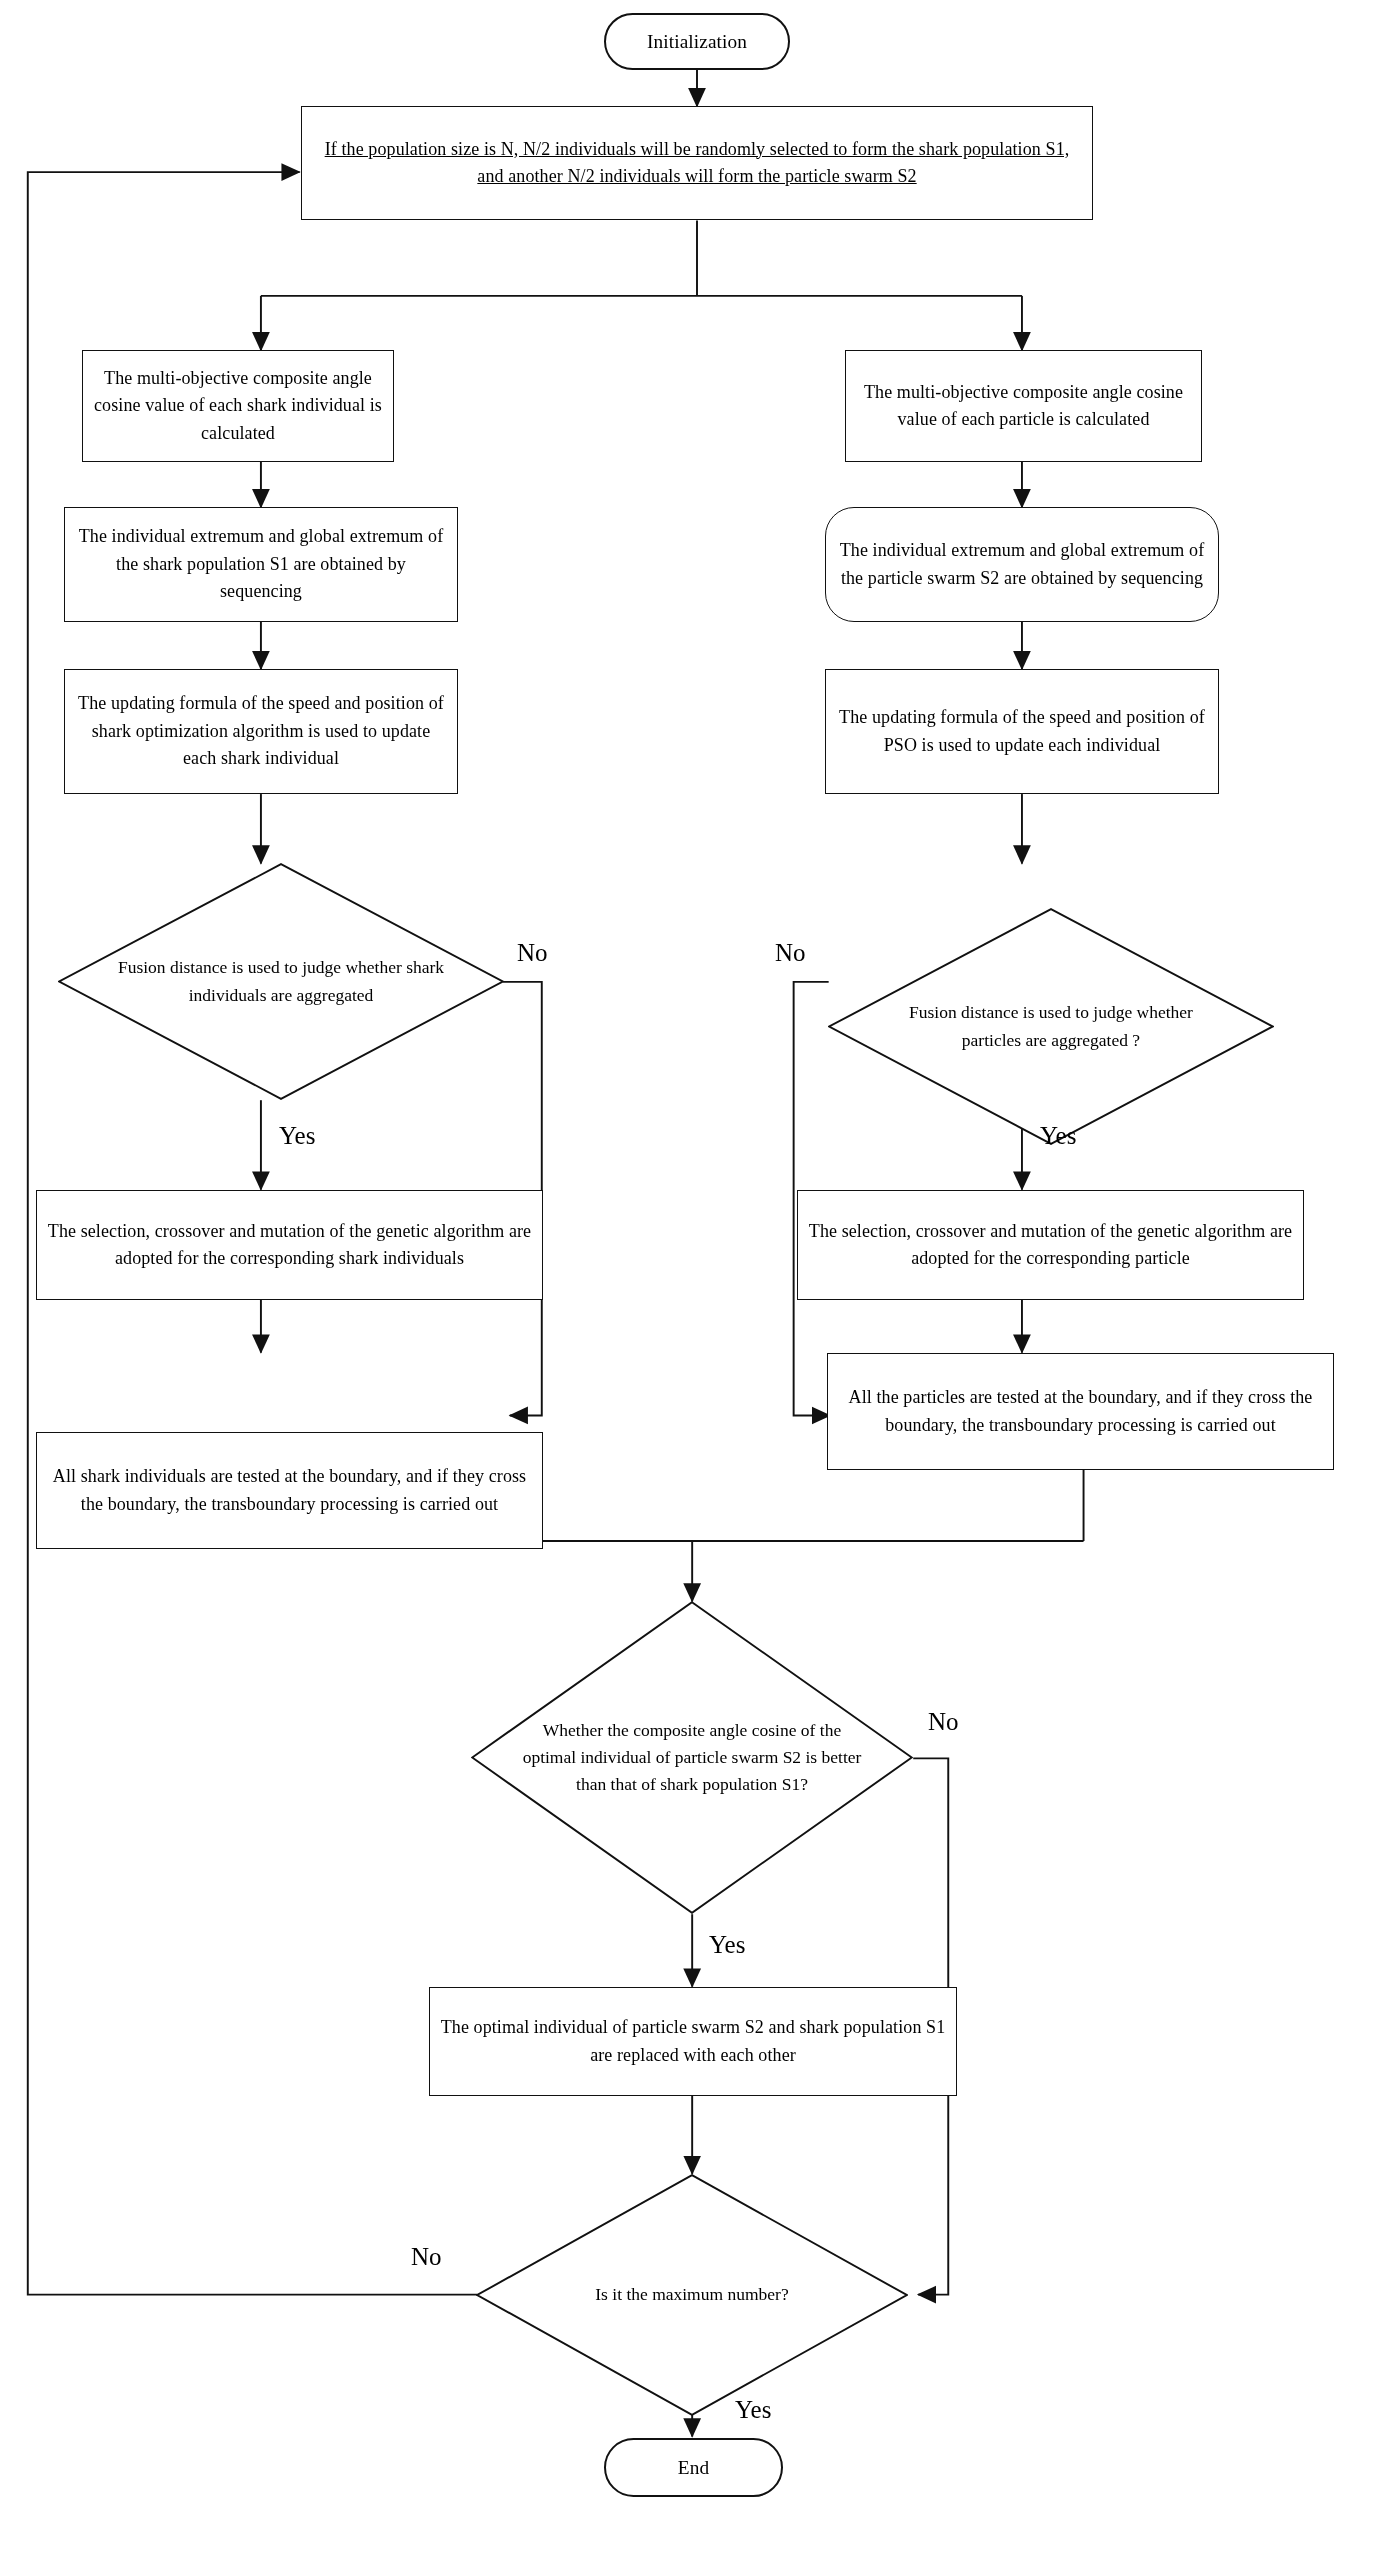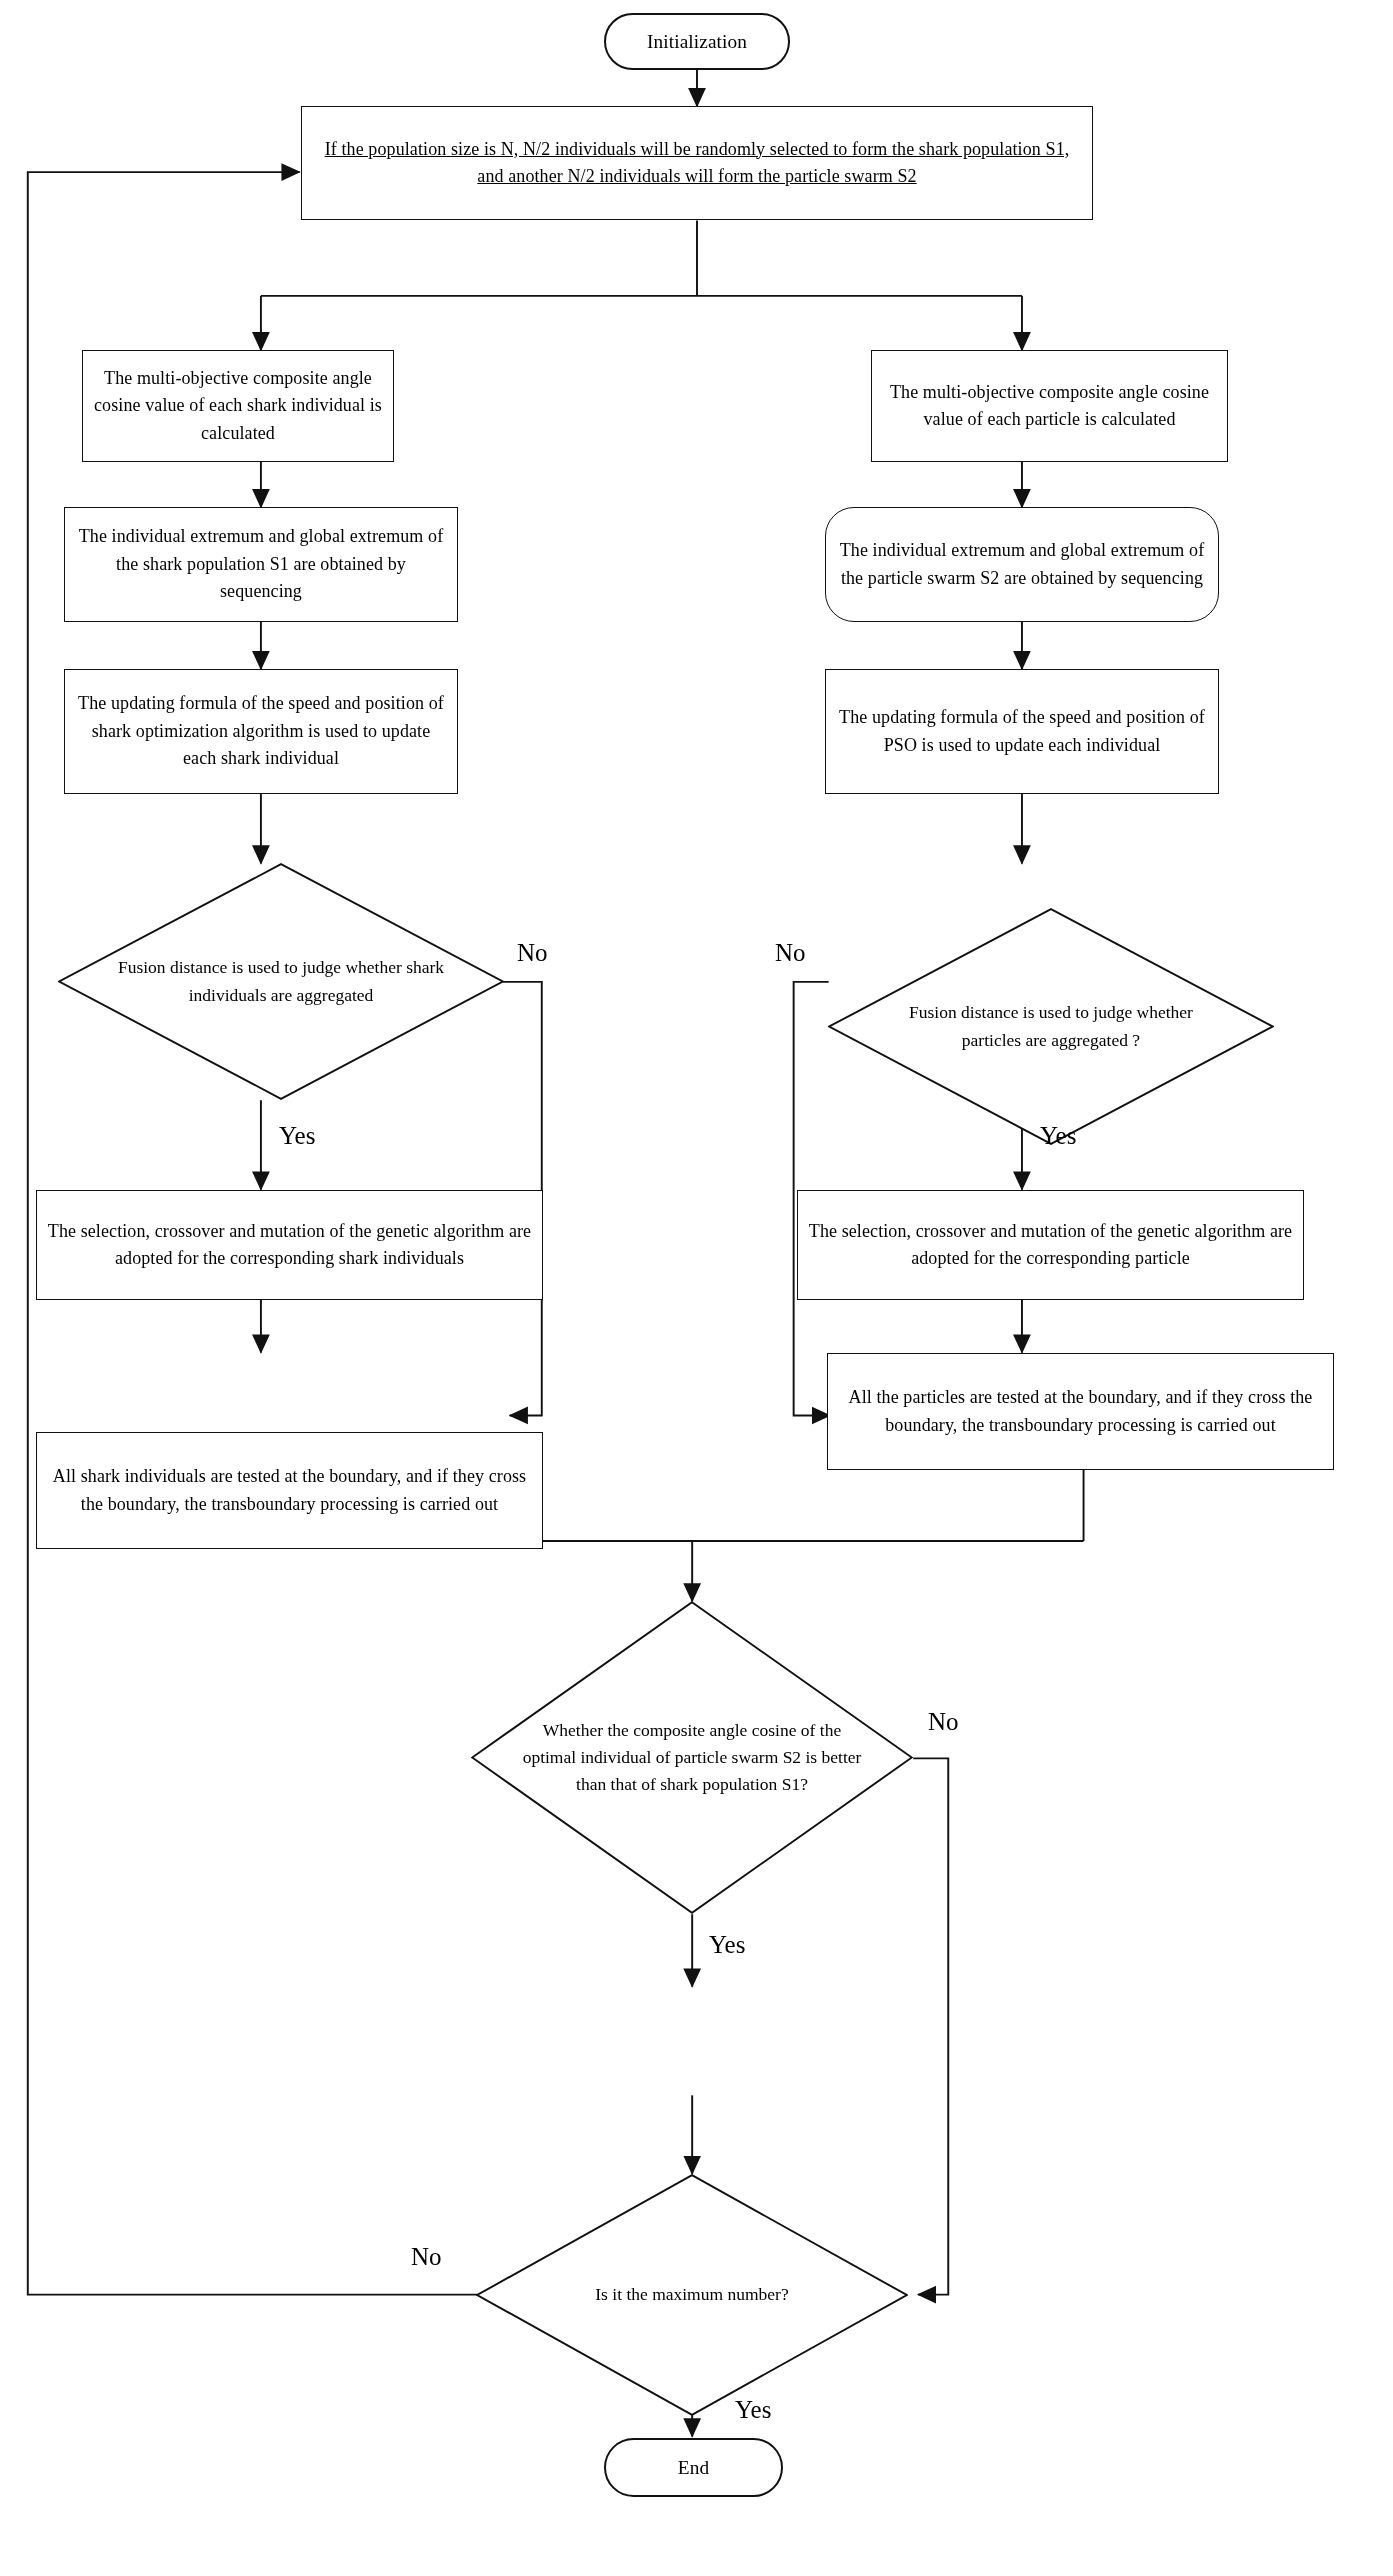--- a/index.html
+++ b/index.html
@@ -75,21 +75,21 @@
   </div>
 
   <div class="node rect" style="left:301px;top:106px;width:792px;height:114px;text-decoration:underline;">
     <span class="txt">If the population size is N, N/2 individuals will be randomly selected to form the shark population S1, and another N/2 individuals will form the particle swarm S2</span>
   </div>
 
   <div class="node rect" style="left:82px;top:350px;width:312px;height:112px;">
     <span class="txt">The multi-objective composite angle cosine value of each shark individual is calculated</span>
   </div>
 
-  <div class="node rect" style="left:845px;top:350px;width:357px;height:112px;margin-left:26px;">
+  <div class="node rect" style="left:845px;top:350px;width:357px;height:112px;">
     <span class="txt">The multi-objective composite angle cosine value of each particle is calculated</span>
   </div>
 
   <div class="node rect" style="left:64px;top:507px;width:394px;height:115px;">
     <span class="txt">The individual extremum and global extremum of the shark population S1 are obtained by sequencing</span>
   </div>
 
   <div class="node rect" style="left:825px;top:507px;width:394px;height:115px;border-radius:29px;">
     <span class="txt">The individual extremum and global extremum of the particle swarm S2 are obtained by sequencing</span>
   </div>
@@ -138,20 +138,23 @@
 
   <div class="diamond" style="left:471px;top:1601px;width:442px;height:313px;">
     <svg class="dshape" viewBox="0 0 732 518" preserveAspectRatio="none">
       <polygon points="366,2 730,259 366,516 2,259" fill="#ffffff" stroke="#111111" stroke-width="3.2"></polygon>
     </svg>
     <span class="dtxt" style="width:80%;">Whether the composite angle cosine of the optimal individual of particle swarm S2 is better than that of shark population S1?</span>
   </div>
   <span class="lbl" style="left:928px;top:1708px;">No</span>
   <span class="lbl" style="left:709px;top:1931px;">Yes</span>
 
+  <div class="node rect" style="left:429px;top:1987px;width:528px;height:109px;">
+    <span class="txt">The optimal individual of particle swarm S2 and shark population S1 are replaced with each other</span>
+  </div>
 
   <div class="diamond" style="left:476px;top:2174px;width:432px;height:242px;">
     <svg class="dshape" viewBox="0 0 716 400" preserveAspectRatio="none">
       <polygon points="358,2 714,200 358,398 2,200" fill="#ffffff" stroke="#111111" stroke-width="3.2"></polygon>
     </svg>
     <span class="dtxt" style="width:86%;">Is it the maximum number?</span>
   </div>
   <span class="lbl" style="left:411px;top:2243px;">No</span>
   <span class="lbl" style="left:735px;top:2396px;">Yes</span>
 

